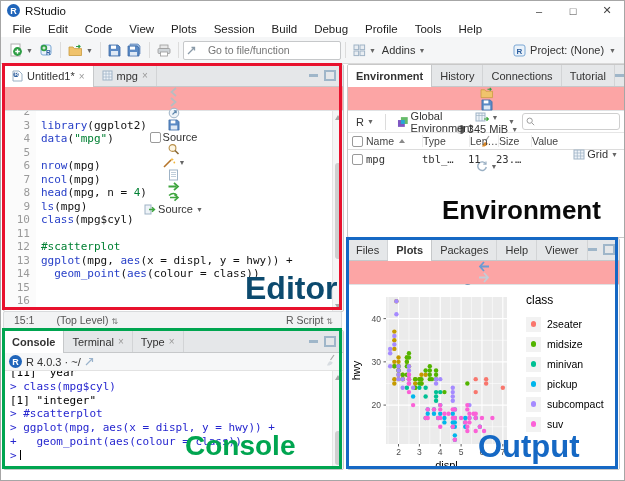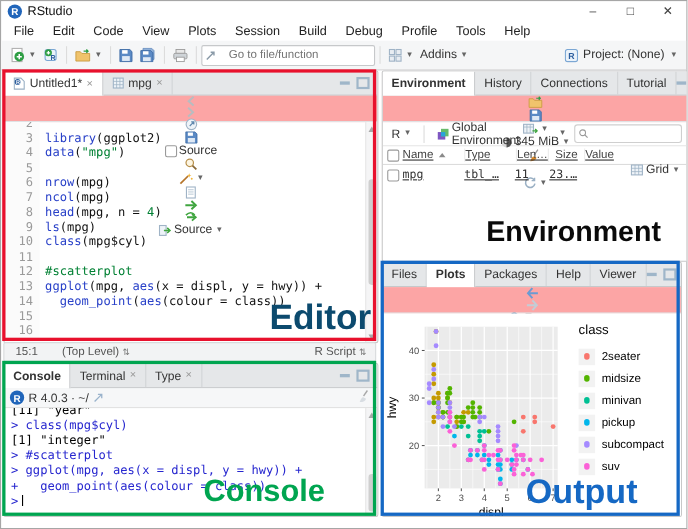--- a/index.html
+++ b/index.html
@@ -69,29 +69,29 @@
   .console-lines div{height:13.8px;line-height:13.8px;white-space:pre;}
   .cl-output{color:#000;}
   .cl-input{color:#2626cf;}
   .cursor{display:inline-block;width:1.5px;height:10px;background:#000;margin-left:3px;vertical-align:-1px;}
   
   .envbar{height:21px;border-bottom:1px solid #e6e6e6;display:flex;align-items:center;padding:0 5px;
     font-size:11px;color:#333;gap:4px;}
   .search-box{margin-left:auto;width:92px;height:15px;border:1px solid #cfcfcf;border-radius:3px;
     background:#fff;display:flex;align-items:center;padding:0 3px;gap:3px;}
   .search-box input{border:none;outline:none;width:70px;font-size:10px;background:transparent;}
-  .env-table{font-size:10.5px;color:#333;text-decoration:underline;}
+  .env-table{font-size:10.5px;color:#333;}
   .env-hrow{display:flex;height:16px;align-items:center;border-bottom:1px solid #dcdcdc;color:#444;}
   .env-drow{display:flex;height:18px;align-items:center;font-family:"DejaVu Sans Mono","Liberation Mono",monospace;font-size:10.5px;}
   .c-chk{width:18px;display:flex;justify-content:center;}
   .chk{width:9px;height:9px;border:1px solid #9a9a9a;border-radius:2px;background:#fff;}
   .c-name{width:56px;border-right:1px solid #ececec;display:flex;align-items:center;gap:3px;}
   .c-type{width:46px;border-right:1px solid #ececec;}
   .c-len{width:28px;border-right:1px solid #ececec;}
-  .c-size{width:32px;border-right:1px solid #ececec;text-align:center;}
+  .c-size{width:32px;border-right:1px solid #ececec;}
   .c-val{flex:1;display:flex;align-items:center;}
   .sortarrow{width:0;height:0;border-left:3.5px solid transparent;border-right:3.5px solid transparent;
     border-bottom:4.5px solid #8a8a8a;margin-left:2px;}
   
   .plot-region{position:relative;height:185px;background:#fff;}
   .legend{position:absolute;left:178px;top:8px;width:90px;}
   .legend-title{font-size:12px;color:#000;margin-bottom:7px;font-family:"Liberation Sans",sans-serif;}
   .legend-entry{display:flex;align-items:center;height:20px;gap:6px;}
   .legend-key{width:15px;height:15px;background:#f2f2f2;display:flex;align-items:center;justify-content:center;flex:0 0 auto;}
   .legend-dot{width:5.5px;height:5.5px;border-radius:50%;}

